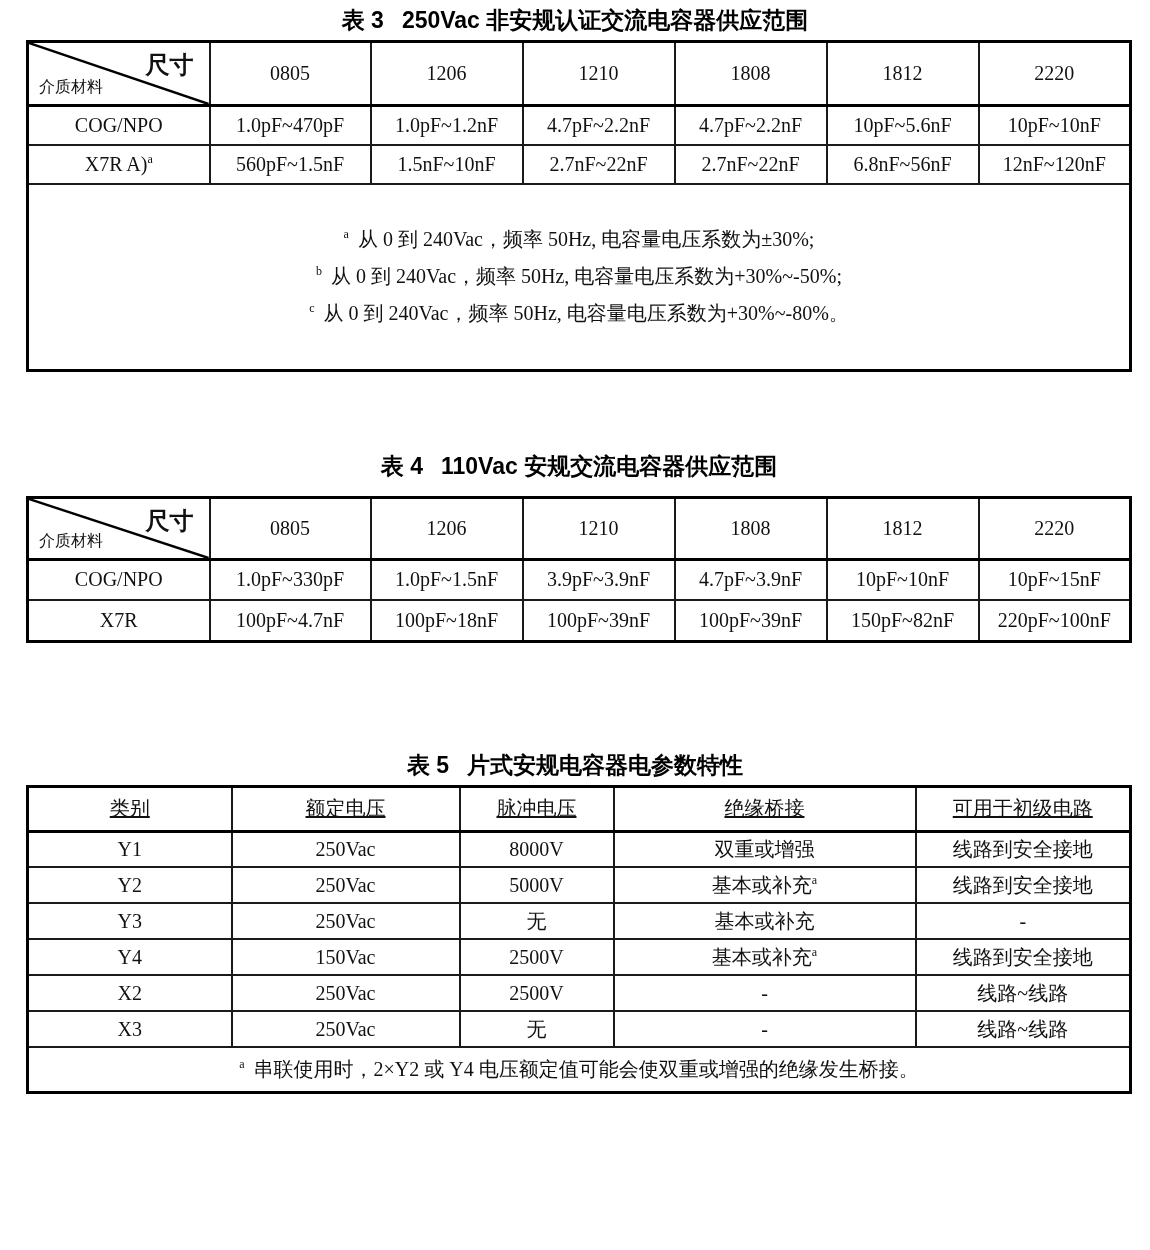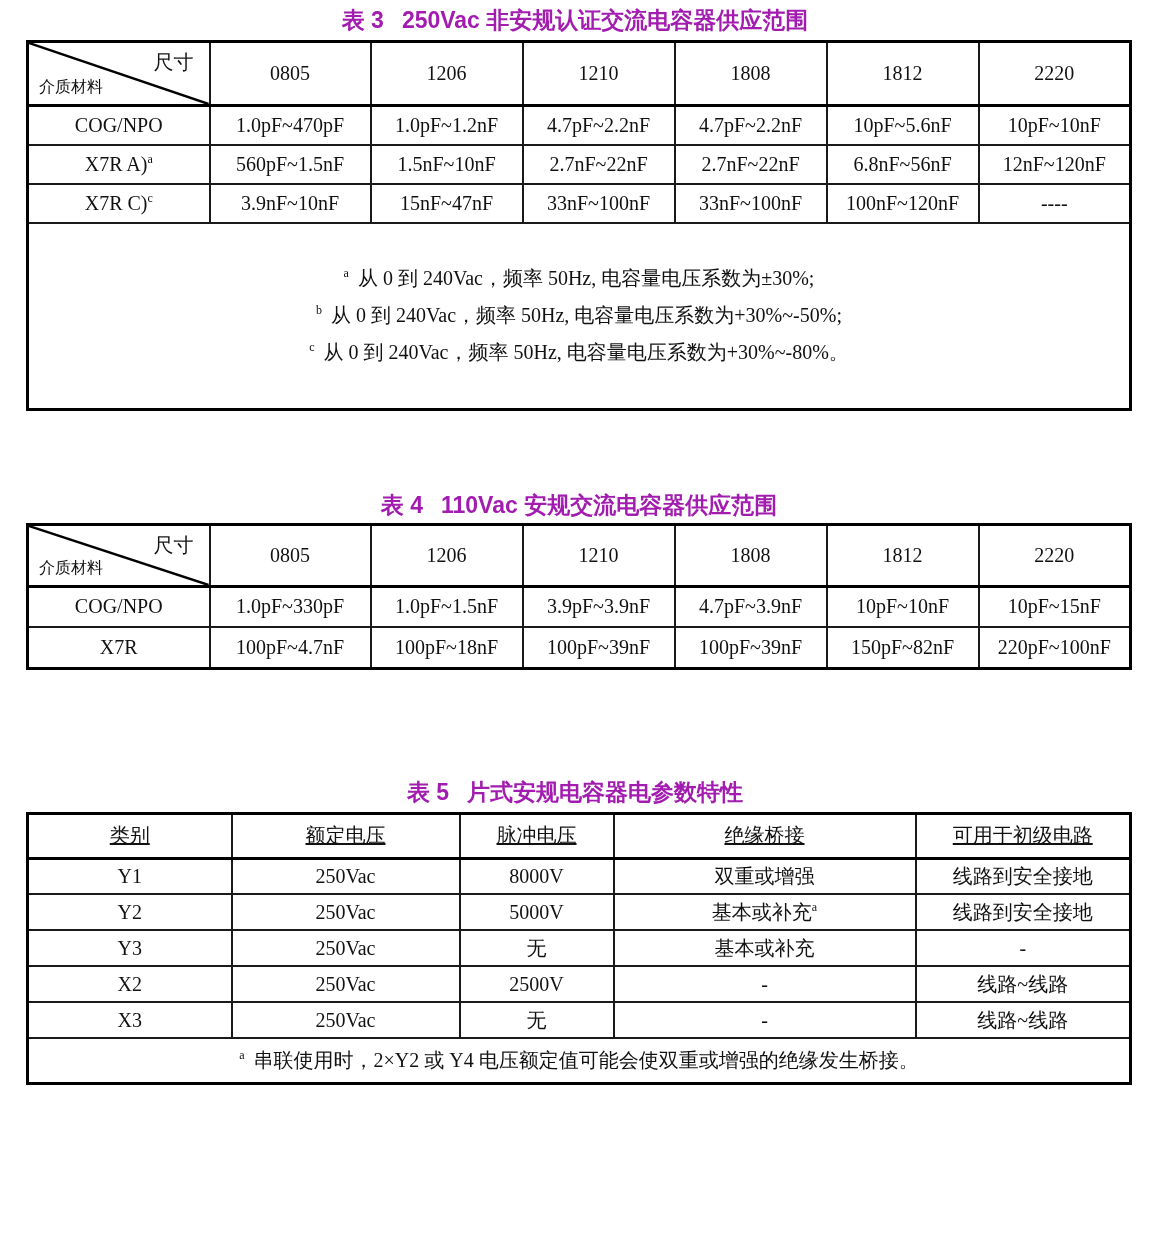--- a/index.html
+++ b/index.html
@@ -12,24 +12,24 @@
     overflow:hidden;
     box-sizing:border-box;
     padding-top:6px;
   }
   .tbl-title {
     text-align:center;
     font-family:"Liberation Sans","DejaVu Sans",sans-serif;
     font-weight:bold;
     font-size:23px;
     line-height:28px;
-    color:#a21caf;
+    color:#000000;
   }
   .tbl-title .t-label { margin-right:18px; }
-  #title4 { margin-top:80px; margin-bottom:4px;padding-left:8px; }
+  #title4 { margin-top:80px; margin-bottom:16px;padding-left:8px; }
   #title5 { margin-top:108px; margin-bottom:6px; }
   #title3 { margin-bottom:6px; }
 
   table.grid {
     border-collapse:collapse;
     table-layout:fixed;
     width:1103px;
     margin-left:26px;
     border:3px solid #000;
   }
@@ -55,21 +55,21 @@
 
   
   th.corner { position:relative; padding:0; }
   th.corner svg.diag {
     position:absolute; left:0; top:0;
     width:100%; height:100%;
     display:block;
   }
   th.corner .corner-top {
     position:absolute; top:6px; right:15px;
-    font-size:20px; font-weight:normal;
+    font-size:24px; font-weight:bold;
   }
   th.corner .corner-bottom {
     position:absolute; bottom:6px; left:10px;
     font-size:16px; font-weight:normal;
   }
 
   sup.mark {
     font-size:12px;
     line-height:0;
     vertical-align:super;
@@ -143,29 +143,20 @@
       </tr>
       <tr>
         <td><span>X7R A)</span><sup class="mark">a</sup></td>
         <td>560pF~1.5nF</td>
         <td>1.5nF~10nF</td>
         <td>2.7nF~22nF</td>
         <td>2.7nF~22nF</td>
         <td>6.8nF~56nF</td>
         <td>12nF~120nF</td>
       </tr>
-      <tr>
-        <td><span>X7R C)</span><sup class="mark">c</sup></td>
-        <td>3.9nF~10nF</td>
-        <td>15nF~47nF</td>
-        <td>33nF~100nF</td>
-        <td>33nF~100nF</td>
-        <td>100nF~120nF</td>
-        <td>----</td>
-      </tr>
     </tbody>
     <tfoot>
       <tr>
         <td class="footcell" colspan="7">
           <span class="fnline"><sup class="mark">a</sup><span>从 0 到 240Vac，频率 50Hz, 电容量电压系数为±30%;</span></span>
           <span class="fnline"><sup class="mark">b</sup><span>从 0 到 240Vac，频率 50Hz, 电容量电压系数为+30%~-50%;</span></span>
           <span class="fnline"><sup class="mark">c</sup><span>从 0 到 240Vac，频率 50Hz, 电容量电压系数为+30%~-80%。</span></span>
         </td>
       </tr>
     </tfoot>
@@ -261,20 +252,27 @@
         <td>线路到安全接地</td>
       </tr>
       <tr>
         <td>Y3</td>
         <td>250Vac</td>
         <td>无</td>
         <td><span>基本或补充</span><sup class="mark"></sup></td>
         <td>-</td>
       </tr>
       <tr>
+        <td>Y4</td>
+        <td>150Vac</td>
+        <td>2500V</td>
+        <td><span>基本或补充</span><sup class="mark">a</sup></td>
+        <td>线路到安全接地</td>
+      </tr>
+      <tr>
         <td>X2</td>
         <td>250Vac</td>
         <td>2500V</td>
         <td><span>-</span><sup class="mark"></sup></td>
         <td>线路~线路</td>
       </tr>
       <tr>
         <td>X3</td>
         <td>250Vac</td>
         <td>无</td>

